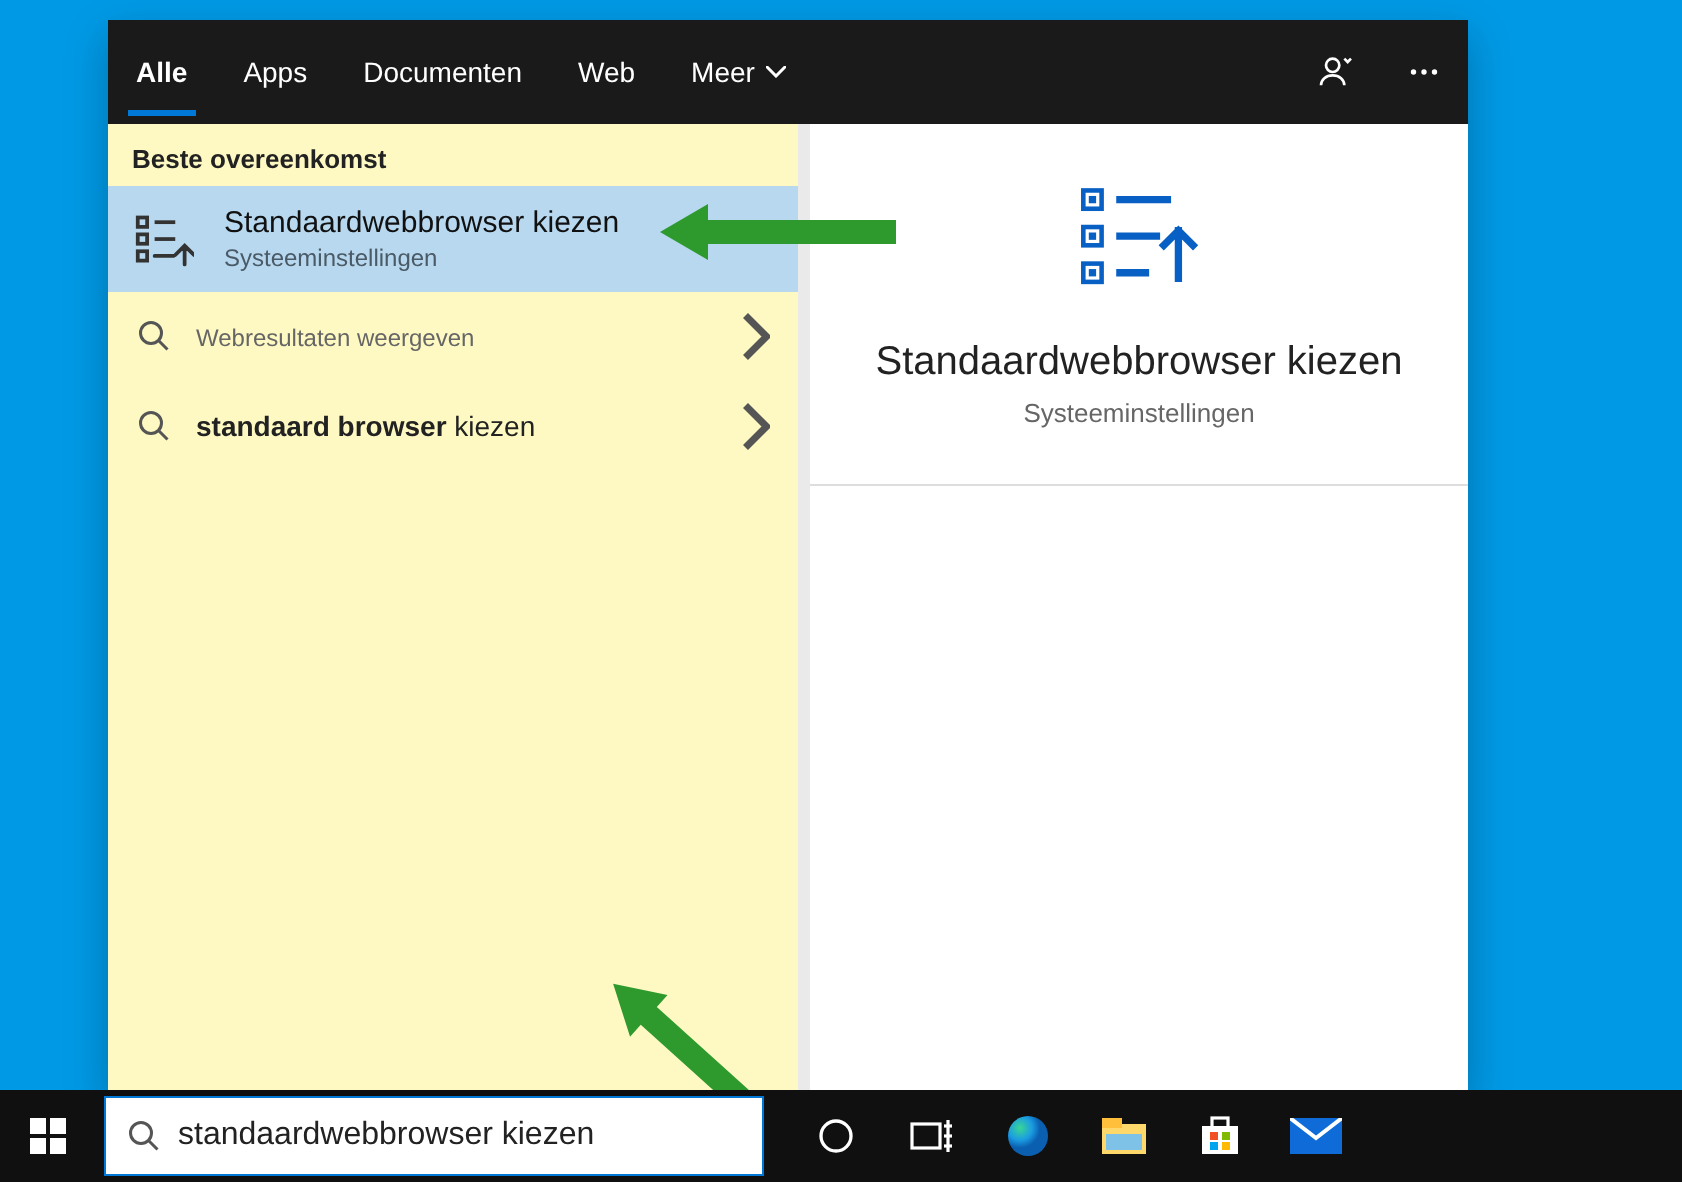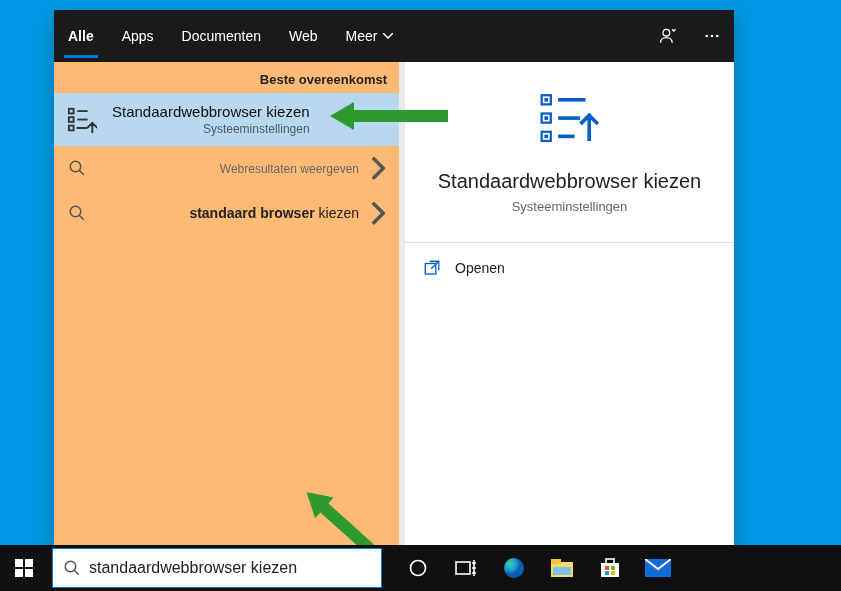--- a/index.html
+++ b/index.html
@@ -6,21 +6,21 @@
   body { width: 841px; height: 591px; background: #0099e5; overflow: hidden; position: relative; }
   .panel { position: absolute; left: 54px; top: 10px; width: 680px; height: 536px; background: #eaeaea; box-shadow: 0 8px 20px rgba(0,0,0,.25); display: flex; flex-direction: column; }
   .topbar { height: 52px; background: #1a1a1a; display: flex; align-items: stretch; color: #fff; font-size: 14px; }
   .tab { padding: 0 14px; display: flex; align-items: center; cursor: pointer; position: relative; }
   .tab.active { font-weight: 600; }
   .tab.active::after { content:""; position:absolute; left:10px; right:10px; bottom:4px; height:3px; background:#0078d7; }
   .tab.more svg { margin-left:6px; }
   .topspacer { flex:1; }
   .topicon { width:44px; display:flex; align-items:center; justify-content:center; cursor:pointer; }
   .body { flex:1; display:flex; }
-  .left { width:345px; background:#fdba74;text-align:right; }
+  .left { width:345px; background:#fef9c3; }
   .right { flex:1; background:#fff; margin-left:6px; display:flex; flex-direction:column; }
   .sec-header { padding:10px 12px 6px; font-size:13px; font-weight:600; color:#222; }
   .best { background:#b7d8ef; display:flex; align-items:center; padding:10px 12px; gap:14px; }
   .best .icon { width:32px; height:32px; display:flex; align-items:center; justify-content:center; }
   .best .title { font-size:15px; color:#111; }
   .best .sub { font-size:12px; color:#4a5a66; margin-top:2px; }
   .row { display:flex; align-items:center; padding:10px 14px; gap:12px; cursor:pointer; }
   .row .glass { width:18px; height:18px; flex-shrink:0; }
   .row .txt { flex:1; font-size:14px; color:#222; }
   .row .txt .bold { font-weight:600; }
@@ -136,28 +136,20 @@
             <rect x="4" y="46" width="10" height="10" stroke="#0860c4" stroke-width="2.5"></rect>
               <rect x="7" y="49" width="4" height="4" fill="#0860c4"></rect>
             <line x1="22" y1="51" x2="40" y2="51" stroke="#0860c4" stroke-width="4"></line>
             <path d="M56 54V28M48 36l8-8 8 8" stroke="#0860c4" stroke-width="4" stroke-linecap="square"></path>
           </svg>
         </div>
         <div class="ptitle">Standaardwebbrowser kiezen</div>
         <div class="psub">Systeeminstellingen</div>
       </div>
       <div class="hr"></div>
-      <div class="open">
-        <svg width="18" height="18" viewBox="0 0 24 24" fill="none" stroke="#0860c4" stroke-width="1.8">
-            <rect x="3" y="6" width="14" height="14"></rect>
-            <path d="M9 3h12v12"></path>
-            <path d="M21 3L11 13"></path>
-          </svg>
-        <span>Openen</span>
-      </div>
     </div>
   </div>
 </div>
 
 <svg class="arrow a1" width="120" height="40" viewBox="0 0 120 40">
   <polygon points="0,20 24,6 24,14 118,14 118,26 24,26 24,34" fill="#2e9a2e"></polygon>
 </svg>
 <svg class="arrow a2" width="90" height="70" viewBox="0 0 90 70">
   <g transform="rotate(42 45 35)">
     <polygon points="0,35 24,21 24,29 88,29 88,41 24,41 24,49" fill="#2e9a2e"></polygon>

